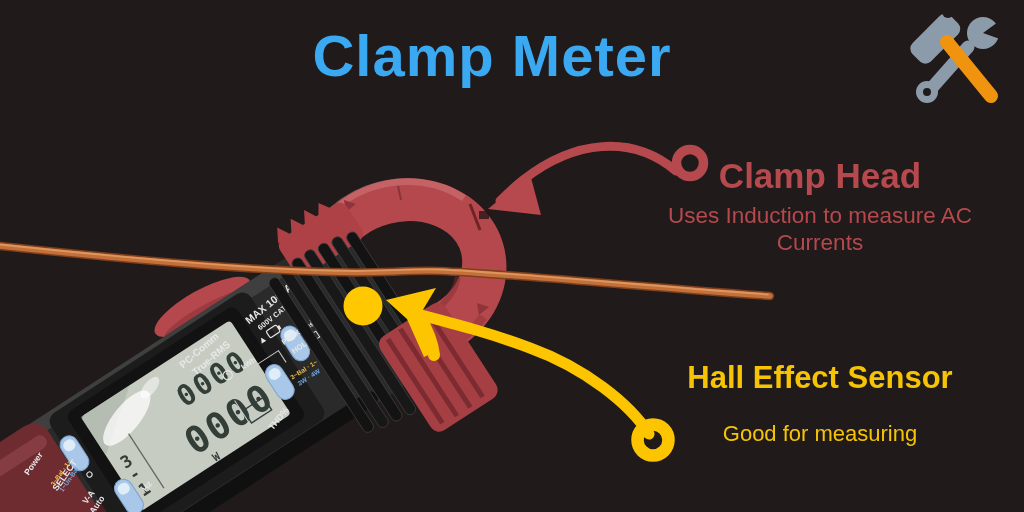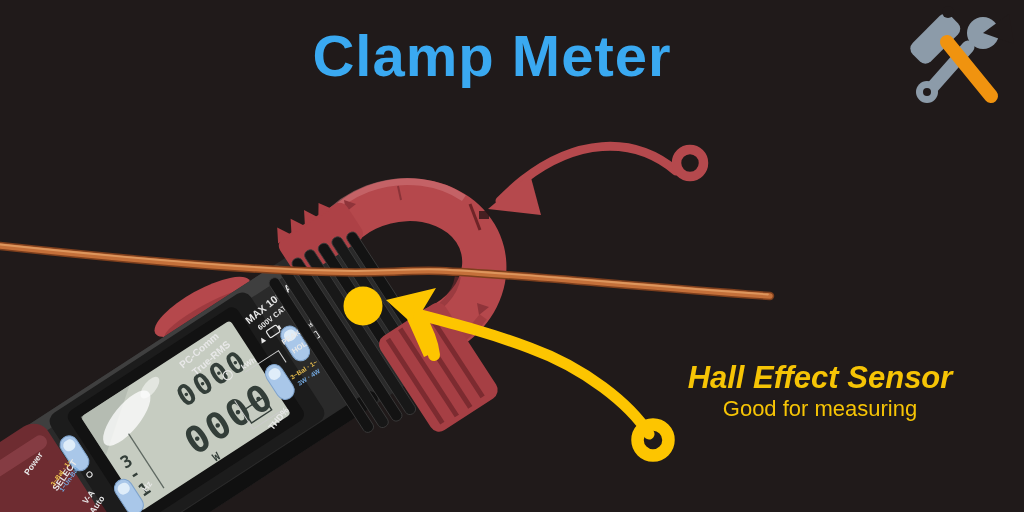--- a/index.html
+++ b/index.html
@@ -11,34 +11,41 @@
     position:absolute;top:22px;left:0;width:984px;text-align:center;
     font-size:58px;font-weight:bold;letter-spacing:1px;color:#3aa9f1;
   }
   .anno{position:absolute;text-align:center;}
   .anno .head{font-weight:bold;}
   .anno .sub{line-height:1.22;}
   .anno-red{left:640px;top:156px;width:360px;color:#b5494d;}
   .anno-red .head{font-size:35px;}
   .anno-red .sub{font-size:22.5px;margin-top:6px;}
   .anno-yellow{left:640px;top:360px;width:360px;color:#f6c405;}
-  .anno-yellow .head{font-size:31px;font-style:italic;}
-  .anno-yellow .sub{font-size:22px;margin-top:0;}
+  .anno-yellow .head{font-size:31px;}
+  .anno-yellow .sub{font-size:22px;margin-top:25px;}
   svg{position:absolute;left:0;top:0;}
   svg text{font-family:"Liberation Sans",sans-serif;}
   .lcdtxt{font-family:"DejaVu Sans Mono",monospace;font-weight:bold;fill:#333e39;}
   .mlabel{fill:#e8e8e8;font-weight:bold;}
 </style>
 </head>
 <body>
 
 <div class="stage">
 
   <div class="title">Clamp Meter</div>
 
+  <div class="anno anno-red">
+    <div class="head">Clamp Head</div>
+    <div class="sub">
+      <div>Uses Induction to measure AC</div>
+      <div>Currents</div>
+    </div>
+  </div>
 
   <div class="anno anno-yellow">
     <div class="head">Hall Effect Sensor</div>
     <div class="sub">
       <div>Good for measuring</div>
     </div>
   </div>
 
   <svg width="1024" height="512" viewBox="0 0 1024 512">
 

